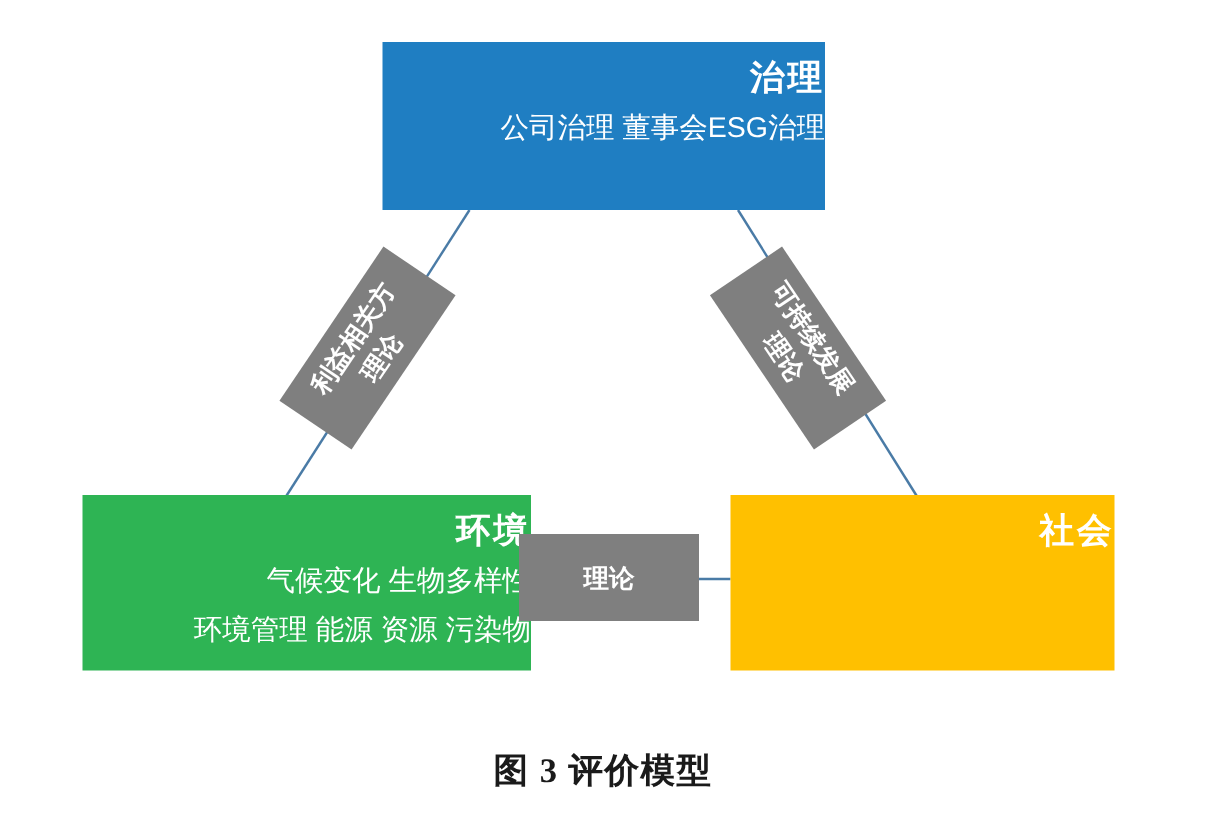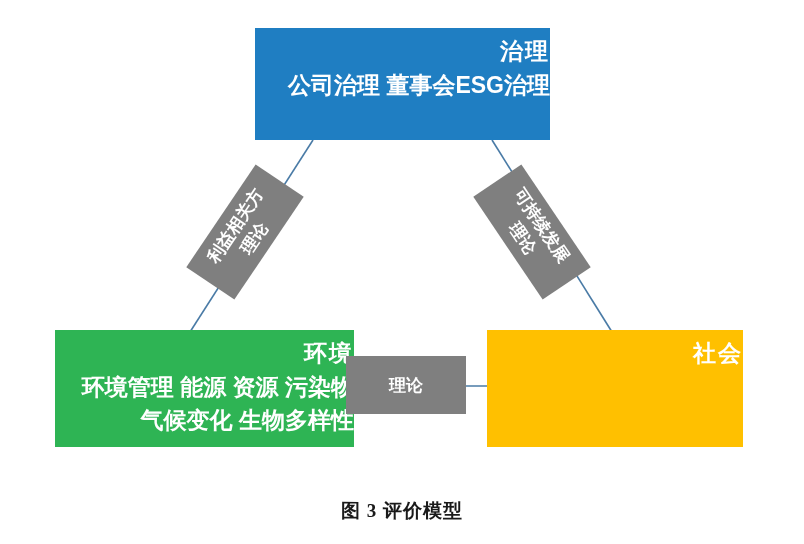--- a/index.html
+++ b/index.html
@@ -23,22 +23,22 @@
     box-sizing: border-box;
     padding-top: 5px;
   }
   .node-title {
     font-size: 23px;
     font-weight: 700;
     line-height: 36px;
     letter-spacing: 2px;
   }
   .node-line {
-    font-size: 23px;
-    font-weight: 700;
+    font-size: 19px;
+    font-weight: 400;
     line-height: 33px;
     white-space: nowrap;
   }
   .node-governance {
     left: 255px; top: 28px; width: 295px; height: 112px;
     background: var(--color-governance, #1F7EC2);
   }
   .node-environment {
     left: 33px; top: 330px; width: 299px; height: 117px;
     background: var(--color-environment, #2EB454);
@@ -64,21 +64,21 @@
   }
   .edge-left   { left: 183px; top: 203px; width: 124px; height: 58px; transform: rotate(-56deg); }
   .edge-right  { left: 470px; top: 203px; width: 124px; height: 58px; transform: rotate(56deg); }
   .edge-bottom { left: 346px; top: 356px; width: 120px; height: 58px; }
   .caption {
     position: absolute;
     left: 0; top: 498px;
     width: 100%;
     text-align: center;
     font-family: "Liberation Serif", serif;
-    font-size: 19px;
+    font-size: 23px;
     font-weight: 700;
     color: #1a1a1a;
     letter-spacing: 1px;
   }
 </style>
 </head>
 <body>
 
 <div class="stage">
 
@@ -88,22 +88,22 @@
     <line x1="332" y1="386" x2="487" y2="386" stroke="#4A7BA6" stroke-width="1.6"></line>
   </svg>
 
   <div class="node node-governance">
     <div class="node-title">治理</div>
     <div class="node-line">公司治理 董事会ESG治理</div>
   </div>
 
   <div class="node node-environment">
     <div class="node-title">环境</div>
+    <div class="node-line">气候变化 生物多样性</div>
     <div class="node-line">环境管理 能源 资源 污染物</div>
-    <div class="node-line">气候变化 生物多样性</div>
   </div>
 
   <div class="node node-society">
     <div class="node-title">社会</div>
   </div>
 
   <div class="edge-label edge-left">
     <div>利益相关方</div>
     <div>理论</div>
   </div>

